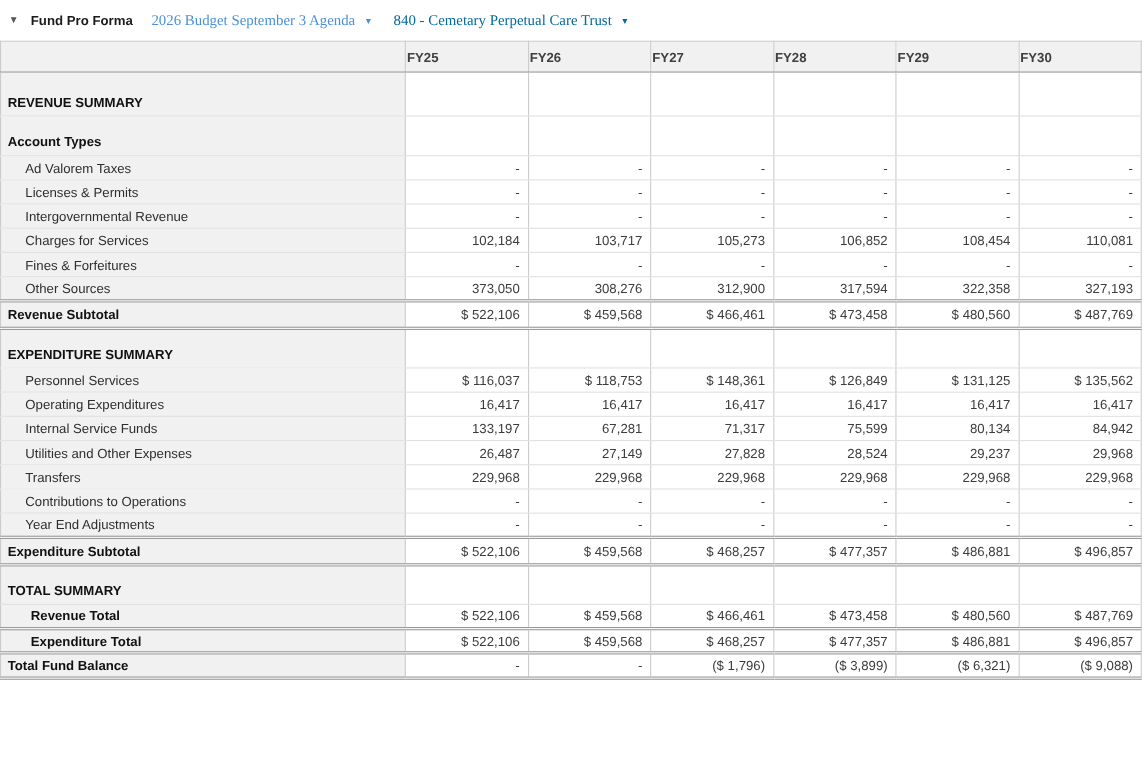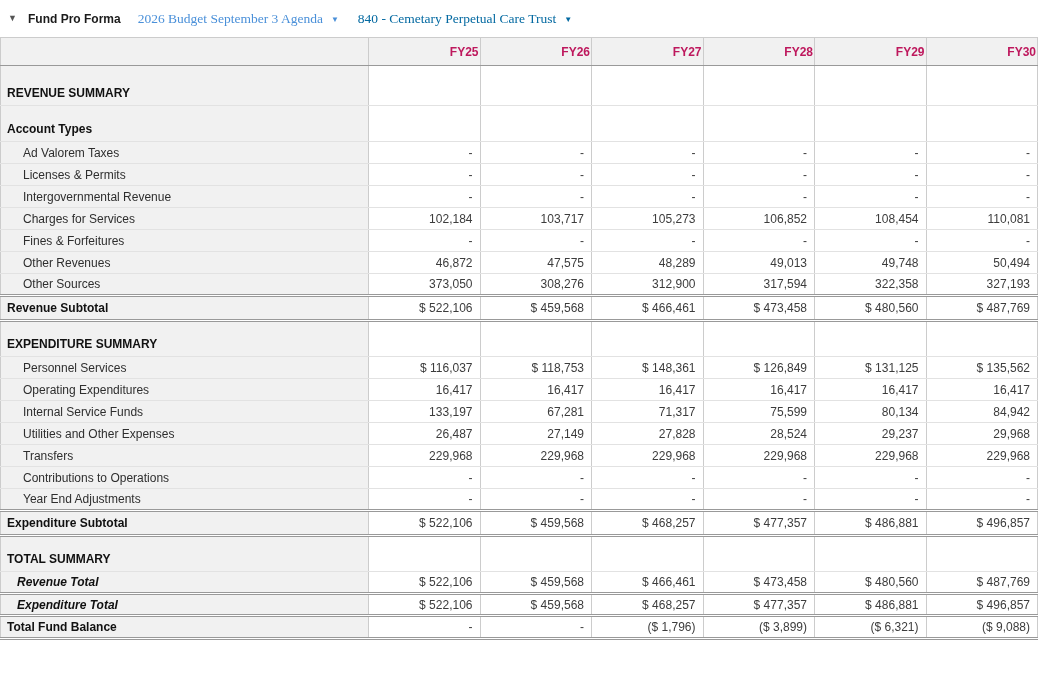--- a/index.html
+++ b/index.html
@@ -18,39 +18,39 @@
 
   
   table.proforma { border-collapse:collapse; width:1038px; table-layout:fixed; font-size:12px; }
   col.label-col { width:368px; }
   th, td {
     border-left:1px solid #ccc; border-right:1px solid #ccc;
     border-top:1px solid #e2e2e2; border-bottom:1px solid #e2e2e2;
     box-sizing:border-box; overflow:hidden; white-space:nowrap;
   }
   thead th {
-    background:#f1f1f1; font-weight:bold; font-size:12px; color:#be185d;
-    height:28px; text-align:right; vertical-align:middle;
+    background:#f1f1f1; font-weight:bold; font-size:12px; color:#404040;
+    height:28px; text-align:left; vertical-align:middle;
     border-top:1px solid #ccc; border-bottom:1px solid #999;
   }
   td.label-cell { background:#f1f1f1; text-align:left; padding:2px 6px; color:#222; }
   td.value-cell { background:#ffffff; text-align:right; padding:2px 7px; color:#3c3c3c; }
 
   tr.row-detail td { height:22px; }
   tr.row-detail td.label-cell { padding-left:22px; font-weight:normal; color:#2e2e2e; }
 
   tr.row-section td { height:36px; vertical-align:bottom; }
   tbody tr.row-section:first-child td { height:40px; }
   tr.row-section td.label-cell { font-weight:bold; padding-bottom:5px; color:#111; }
 
   tr.row-subtotal td { height:25px; border-top:3px double #999; border-bottom:3px double #999; }
   tr.row-subtotal td.label-cell { font-weight:bold; color:#111; }
 
   tr.row-total td { height:22px; border-bottom:3px double #999; }
-  tr.row-total td.label-cell { font-weight:bold; padding-left:16px; color:#111;font-style:italic; }
+  tr.row-total td.label-cell { font-weight:bold; padding-left:27px; color:#111; }
 
   tr.row-grand td { height:23px; border-bottom:3px double #999; }
   tr.row-grand td.label-cell { font-weight:bold; color:#111; }
 </style>
 </head>
 <body>
 
 <div class="topbar">
   <span class="collapse-arrow">▼</span>
   <span class="page-title">Fund Pro Forma</span>
@@ -143,29 +143,20 @@
       <tr class="row-detail">
         <td class="label-cell">Fines &amp; Forfeitures</td>
         <td class="value-cell">-</td>
         <td class="value-cell">-</td>
         <td class="value-cell">-</td>
         <td class="value-cell">-</td>
         <td class="value-cell">-</td>
         <td class="value-cell">-</td>
       </tr>
       <tr class="row-detail">
-        <td class="label-cell">Other Revenues</td>
-        <td class="value-cell">46,872</td>
-        <td class="value-cell">47,575</td>
-        <td class="value-cell">48,289</td>
-        <td class="value-cell">49,013</td>
-        <td class="value-cell">49,748</td>
-        <td class="value-cell">50,494</td>
-      </tr>
-      <tr class="row-detail">
         <td class="label-cell">Other Sources</td>
         <td class="value-cell">373,050</td>
         <td class="value-cell">308,276</td>
         <td class="value-cell">312,900</td>
         <td class="value-cell">317,594</td>
         <td class="value-cell">322,358</td>
         <td class="value-cell">327,193</td>
       </tr>
       <tr class="row-subtotal">
         <td class="label-cell">Revenue Subtotal</td>

